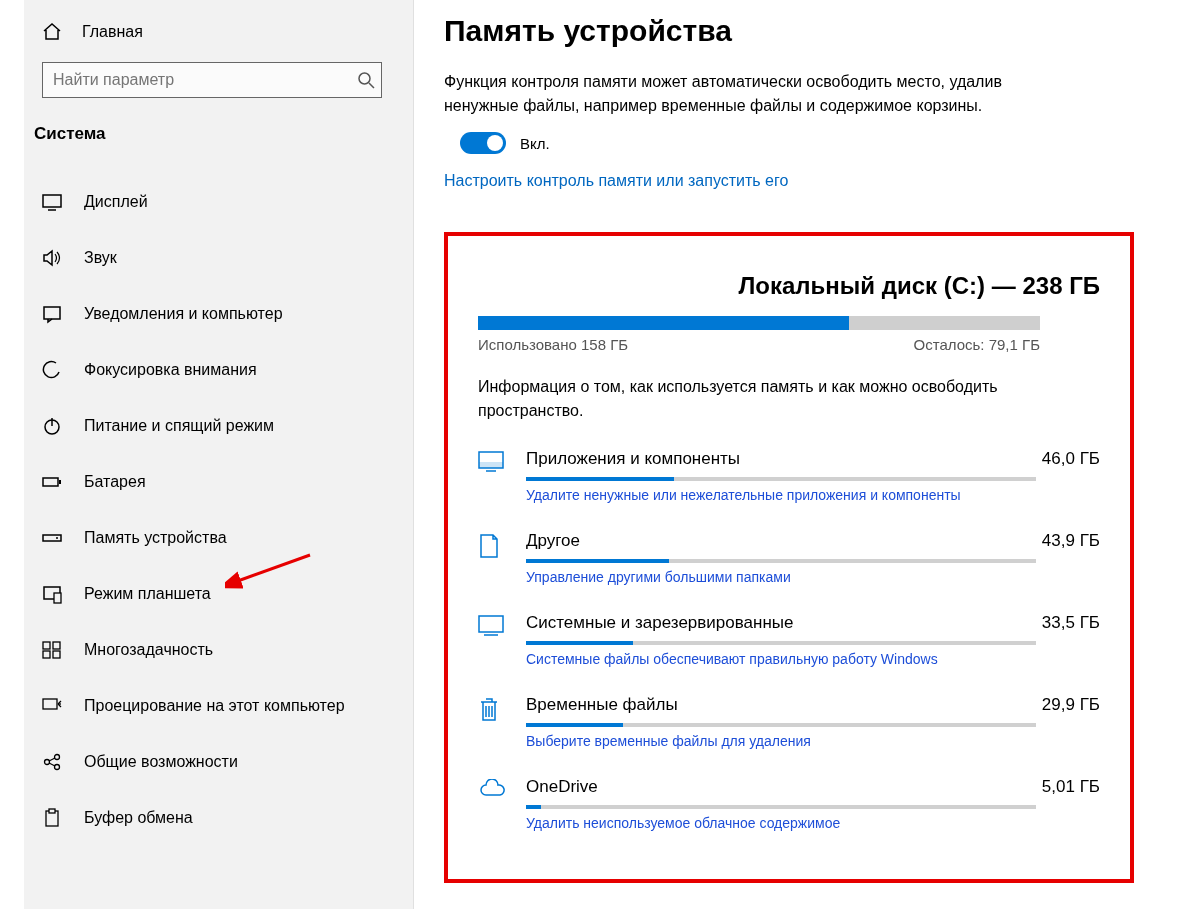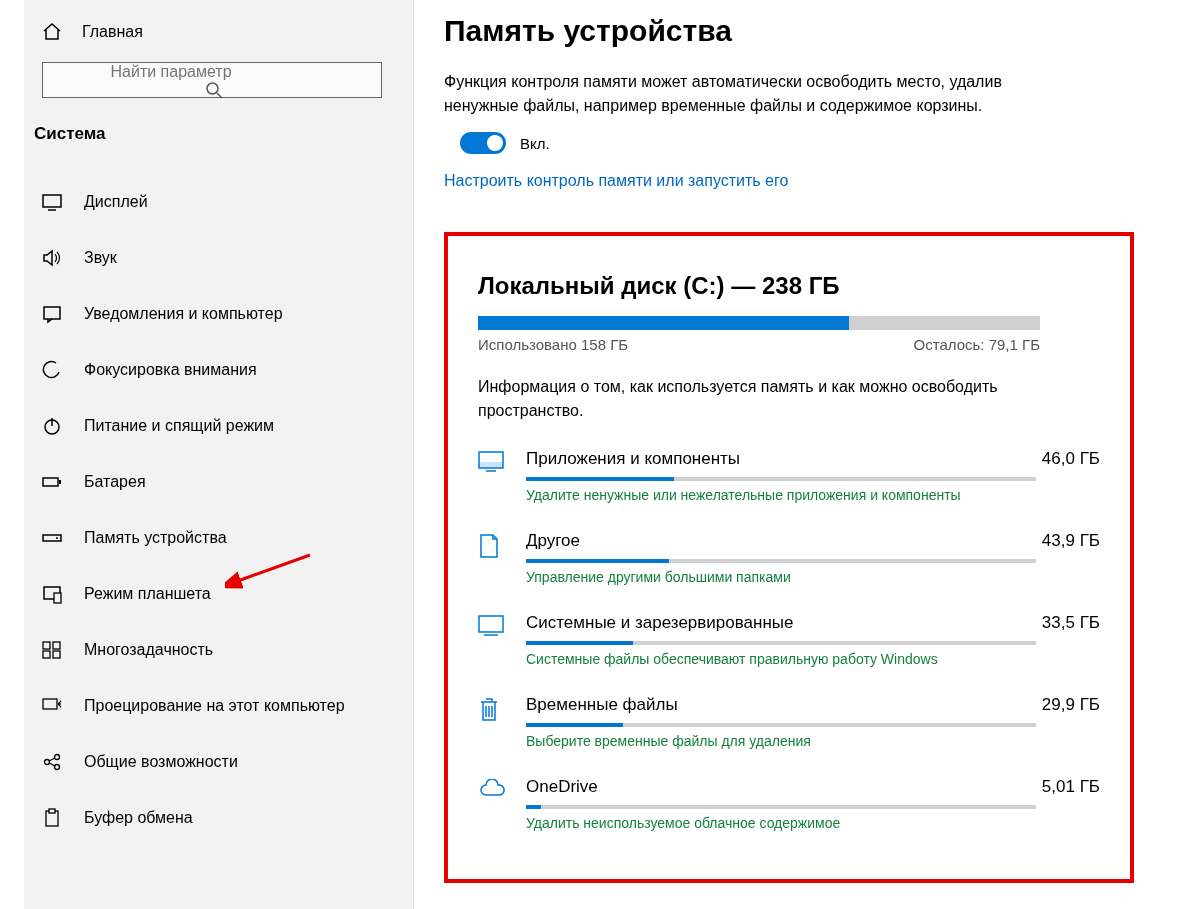--- a/index.html
+++ b/index.html
@@ -1,49 +1,49 @@
 <!DOCTYPE html>
 <html><head>
 <meta charset="utf-8">
 <style>
 * { margin: 0; padding: 0; box-sizing: border-box; }
 body { font-family: "Segoe UI", Tahoma, sans-serif; font-size: 15px; color: #000; background: #fff; width: 1183px; height: 909px; overflow: hidden; display: flex; }
 .sidebar { width: 390px; background: #f2f2f2; padding: 14px 0 0 0; border-right: 1px solid #e0e0e0; margin-left: 24px; }
 .home-row { display: flex; align-items: center; padding: 8px 18px 10px 18px; font-size: 16px; }
 .home-row .icon { width: 20px; height: 20px; margin-right: 20px; }
-.search-box { margin: 10px 18px 18px 18px; border: 1px solid #666; background: #fbfbfb; display: flex; align-items: center; padding: 0 6px 0 10px; height: 36px; width: 340px; flex-direction: column; }
+.search-box { margin: 10px 18px 18px 18px; border: 1px solid #666; background: #fbfbfb; display: flex; align-items: center; padding: 0 6px 0 10px; height: 36px; width: 340px; }
 .search-box input { border: 0; outline: 0; background: transparent; font-size: 16px; color: #555; flex: 1; }
 .search-box .sicon { width: 18px; height: 18px; }
 .section-title { font-weight: 600; font-size: 17px; padding: 8px 10px 14px 10px; }
 .nav { list-style: none; margin-top: 28px; }
 .nav li { display: flex; align-items: center; padding: 14px 10px 14px 18px; font-size: 16px; cursor: pointer; margin-bottom: 24px; position: relative; height: 32px; }
 .nav li .icon { width: 20px; height: 20px; margin-right: 22px; flex-shrink: 0; }
 .main { flex: 1; padding: 14px 28px 0 30px; overflow: hidden; position: relative; }
 .page-title { font-size: 30px; font-weight: 600; margin-bottom: 22px; }
 .desc { font-size: 16px; line-height: 1.5; max-width: 560px; margin-bottom: 14px; }
 .toggle-row { display: flex; align-items: center; margin-bottom: 18px; margin-left: 16px; }
 .toggle { width: 46px; height: 22px; border-radius: 11px; background: #0078d4; position: relative; margin-right: 14px; }
 .toggle::after { content: ""; position: absolute; right: 3px; top: 3px; width: 16px; height: 16px; border-radius: 50%; background: #fff; }
 .link { color: #0067c0; font-size: 16px; margin-bottom: 28px; display: inline-block; }
 .disk-panel { border: 4px solid #e60000; padding: 36px 30px 20px 30px; margin-top: 14px; width: 690px; }
-.disk-title { font-size: 24px; margin-bottom: 16px; }
+.disk-title { font-size: 24px; margin-bottom: 16px; text-align: right; }
 .main-bar { height: 14px; background: #cfcfcf; width: 562px; margin-bottom: 6px; position: relative; }
 .main-bar .fill { height: 100%; background: #0078d4; }
 .bar-labels { display: flex; justify-content: space-between; width: 562px; font-size: 15px; color: #555; margin-bottom: 22px; }
 .info-text { font-size: 16px; line-height: 1.5; margin-bottom: 26px; max-width: 540px; }
 .cat-list { list-style: none; }
 .cat-item { display: flex; margin-bottom: 28px; cursor: pointer; }
 .cat-item .ci { width: 48px; padding-top: 2px; flex-shrink: 0; display:flex; justify-content:flex-start; }
 .cat-body { flex: 1; }
 .cat-head { display: flex; justify-content: space-between; align-items: baseline; margin-bottom: 8px; }
 .cat-name { font-size: 17px; }
 .cat-size { font-size: 17px; }
 .cat-bar { height: 4px; background: #d0d0d0; width: 510px; margin-bottom: 6px; position: relative; }
 .cat-bar .cfill { height: 100%; background: #0078d4; }
-.cat-sub { font-size: 14px; color: #15803d; }
+.cat-sub { font-size: 14px; color: #1d4ed8; }
 .arrow { position: absolute; left: 225px; top: 550px; pointer-events: none; }
 svg { display: block; }
 </style>
 </head>
 <body>
 
 <div class="sidebar">
   <div class="home-row">
     <span class="icon">
       <svg width="20" height="20" viewBox="0 0 20 20">

